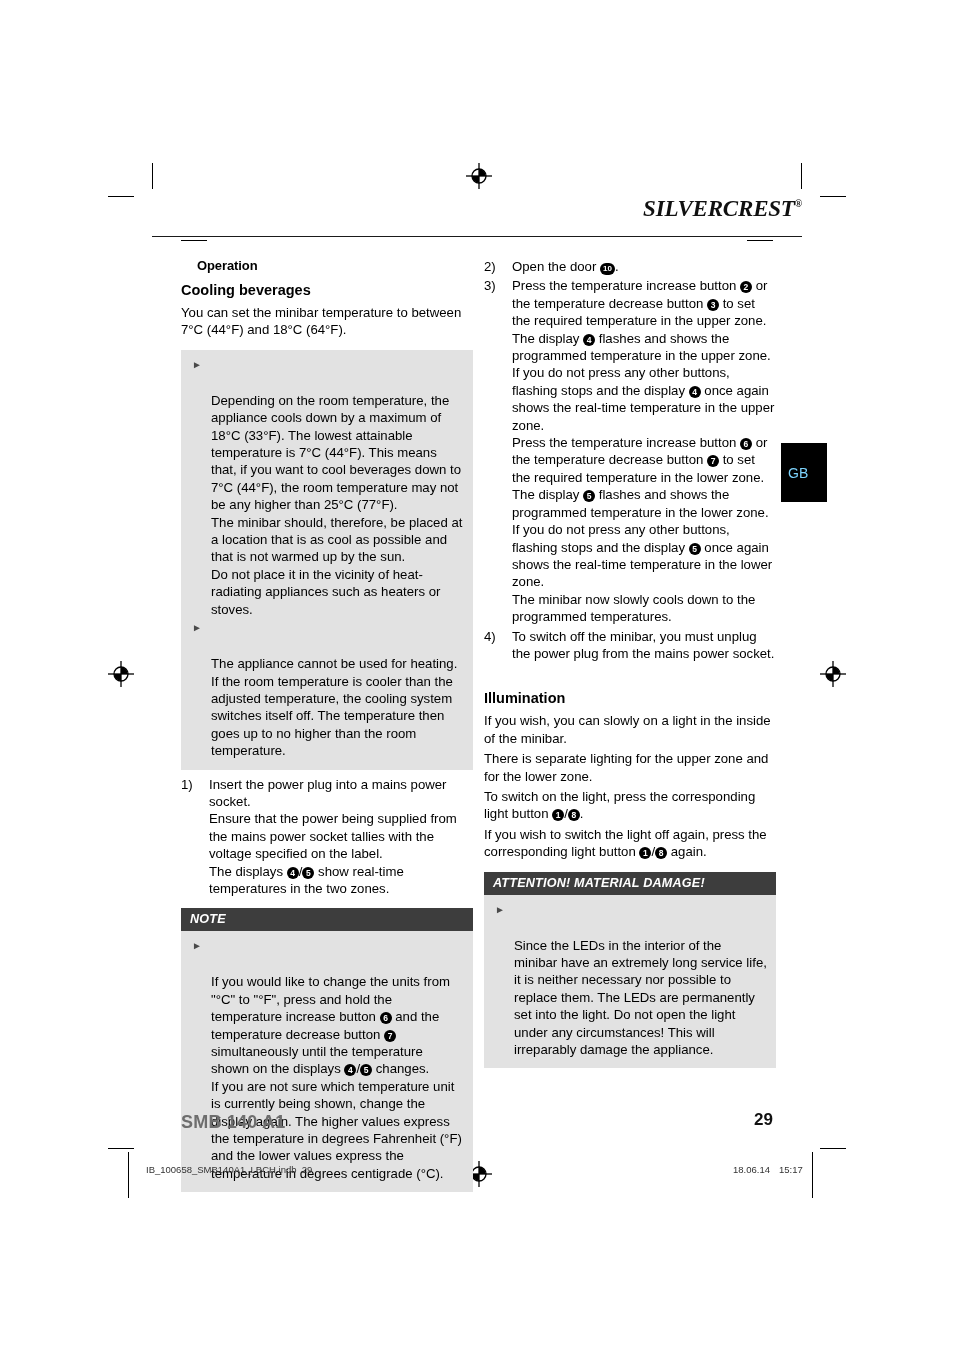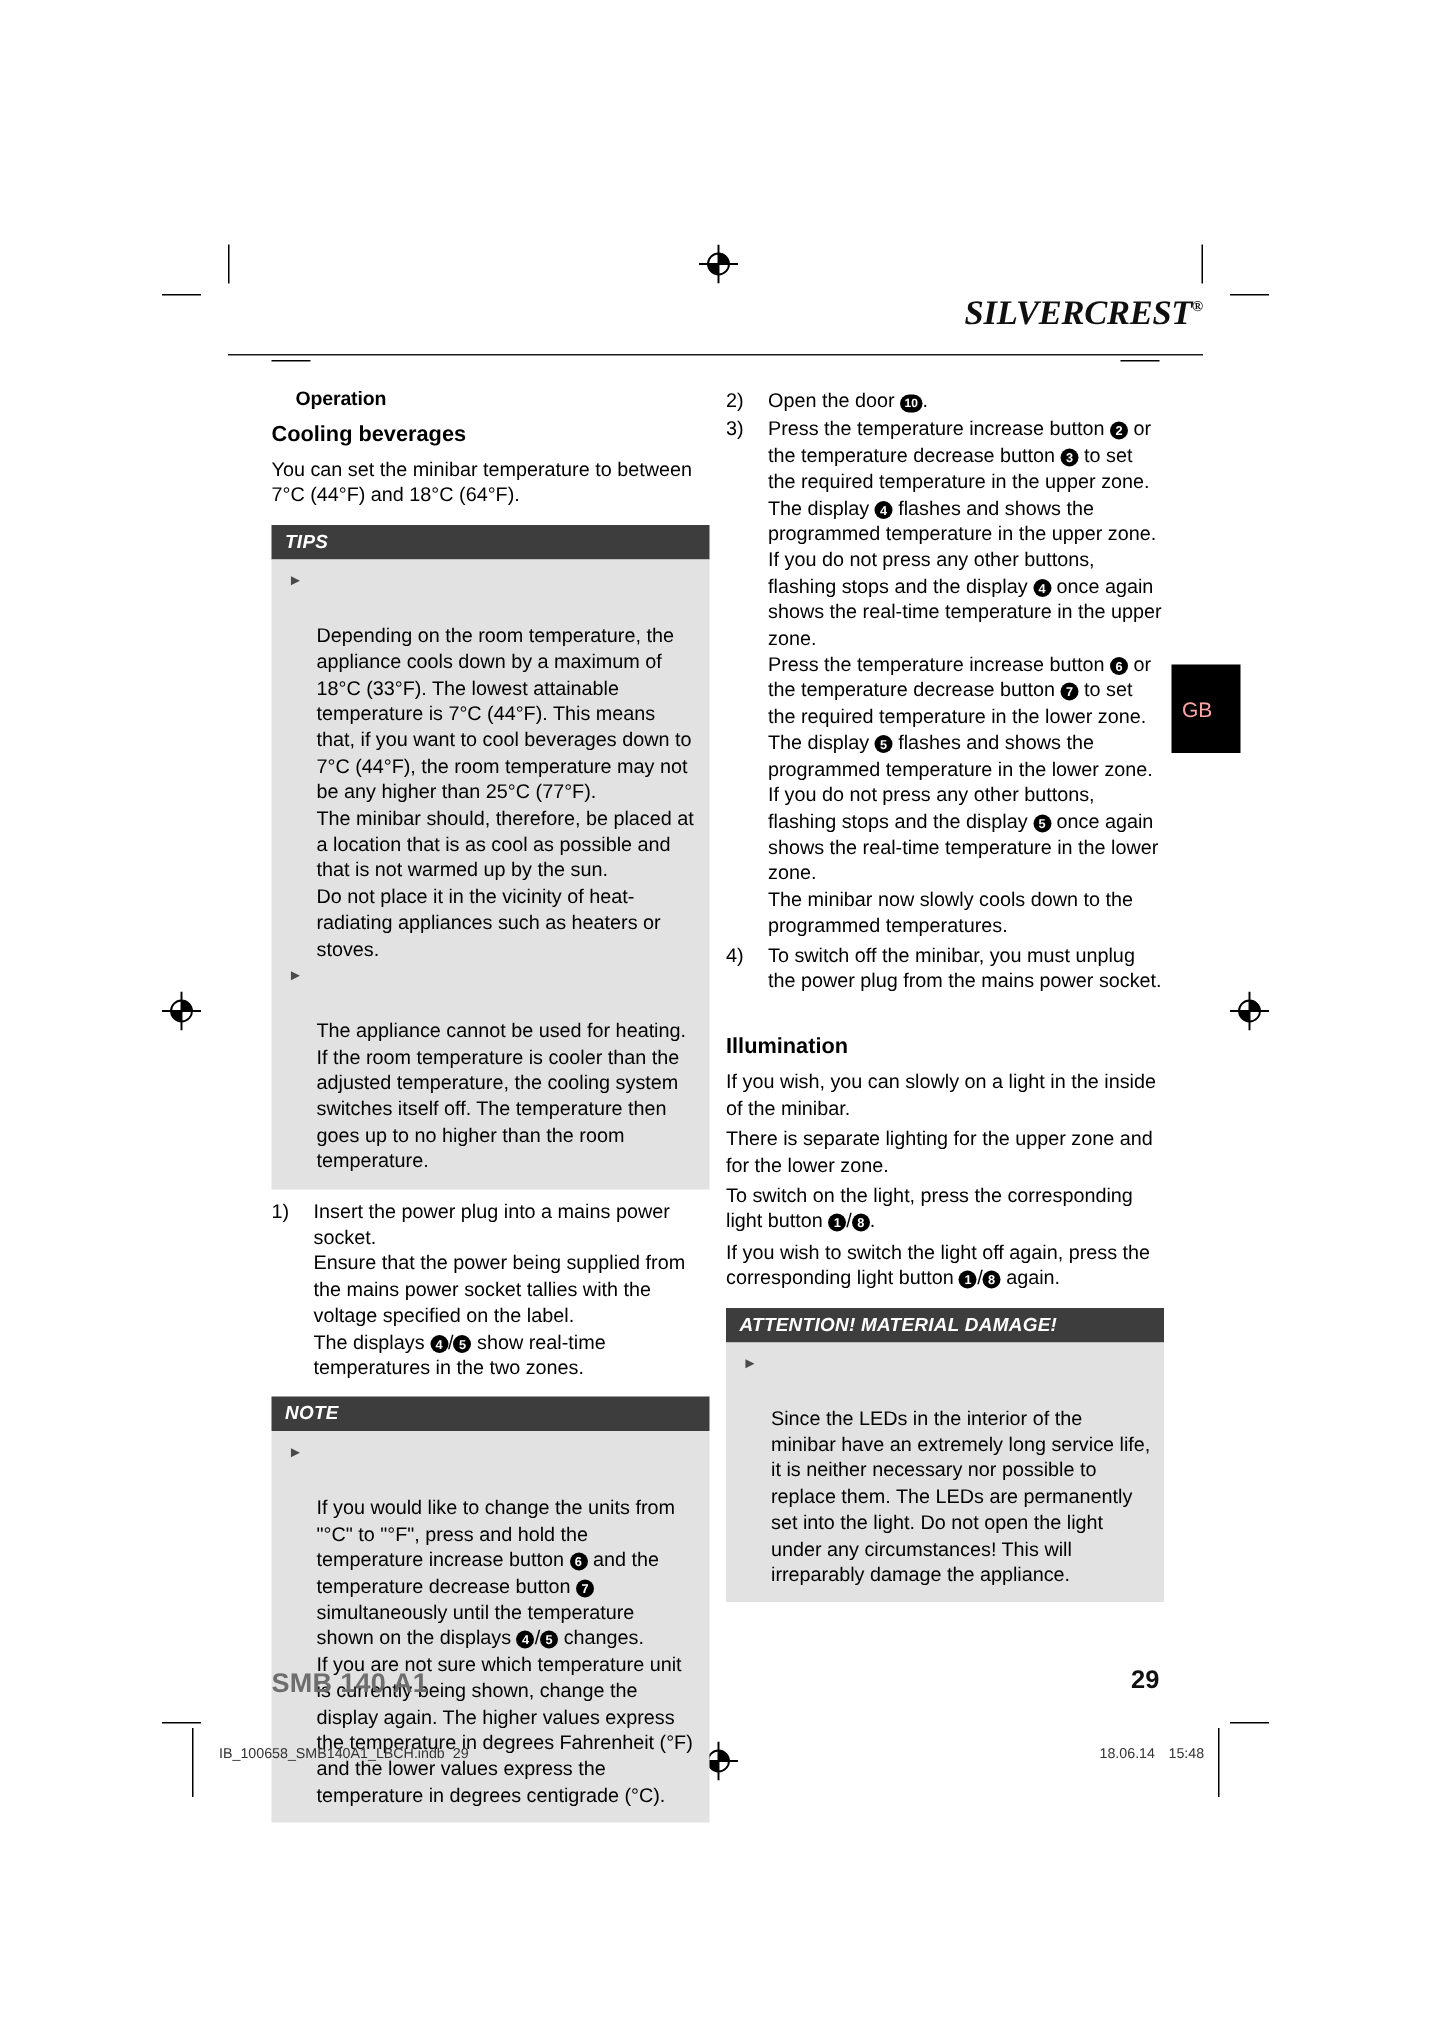--- a/index.html
+++ b/index.html
@@ -179,21 +179,21 @@
   .cn.wide { width: 15px; border-radius: 7px; font-size: 8px; }
 
   
   .lang-tab {
     position: absolute;
     left: 781px;
     top: 443px;
     width: 46px;
     height: 59px;
     background: #000000;
-    color: #fca5a5;
+    color: #7dd3fc;
     font-size: 14px;
     display: flex;
     align-items: center;
     justify-content: flex-start;
     padding-left: 7px;
     box-sizing: border-box;
   }
 
   
   .footer {
@@ -309,21 +309,20 @@
 
   <div class="cols">
 
     <div class="col col-left">
 
       <h1 class="section-title">Operation</h1>
       <h2 class="sub-title">Cooling beverages</h2>
       <p class="body">You can set the minibar temperature to between 7°C (44°F) and 18°C (64°F).</p>
 
       <div class="callout">
-        <div class="callout-head">TIPS</div>
         <div class="callout-body">
           <div class="bullet-row">
             <span class="bullet-glyph">►</span>
             <span class="bullet-text" style="white-space:pre-line">Depending on the room temperature, the appliance cools down by a maximum of 18°C (33°F). The lowest attainable temperature is 7°C (44°F). This means that, if you want to cool beverages down to 7°C (44°F), the room temperature may not be any higher than 25°C (77°F).
 The minibar should, therefore, be placed at a location that is as cool as possible and that is not warmed up by the sun.
 Do not place it in the vicinity of heat-radiating appliances such as heaters or stoves.</span>
           </div>
           <div class="bullet-row">
             <span class="bullet-glyph">►</span>
             <span class="bullet-text">The appliance cannot be used for heating. If the room temperature is cooler than the adjusted temperature, the cooling system switches itself off. The temperature then goes up to no higher than the room temperature.</span>
@@ -403,14 +402,14 @@
 
 <div class="footer">
   <div class="footer-model">SMB 140 A1</div>
   <div class="footer-pageno">29</div>
 </div>
 
 <div class="slug-left">
   <span>IB_100658_SMB140A1_LBCH.indb</span><span class="gap">&nbsp;&nbsp;</span><span>29</span>
 </div>
 <div class="slug-right">
-  <span>18.06.14</span><span class="gap"></span><span>15:48</span>
+  <span>18.06.14</span><span class="gap"></span><span>15:17</span>
 </div>
 
 </body></html>

